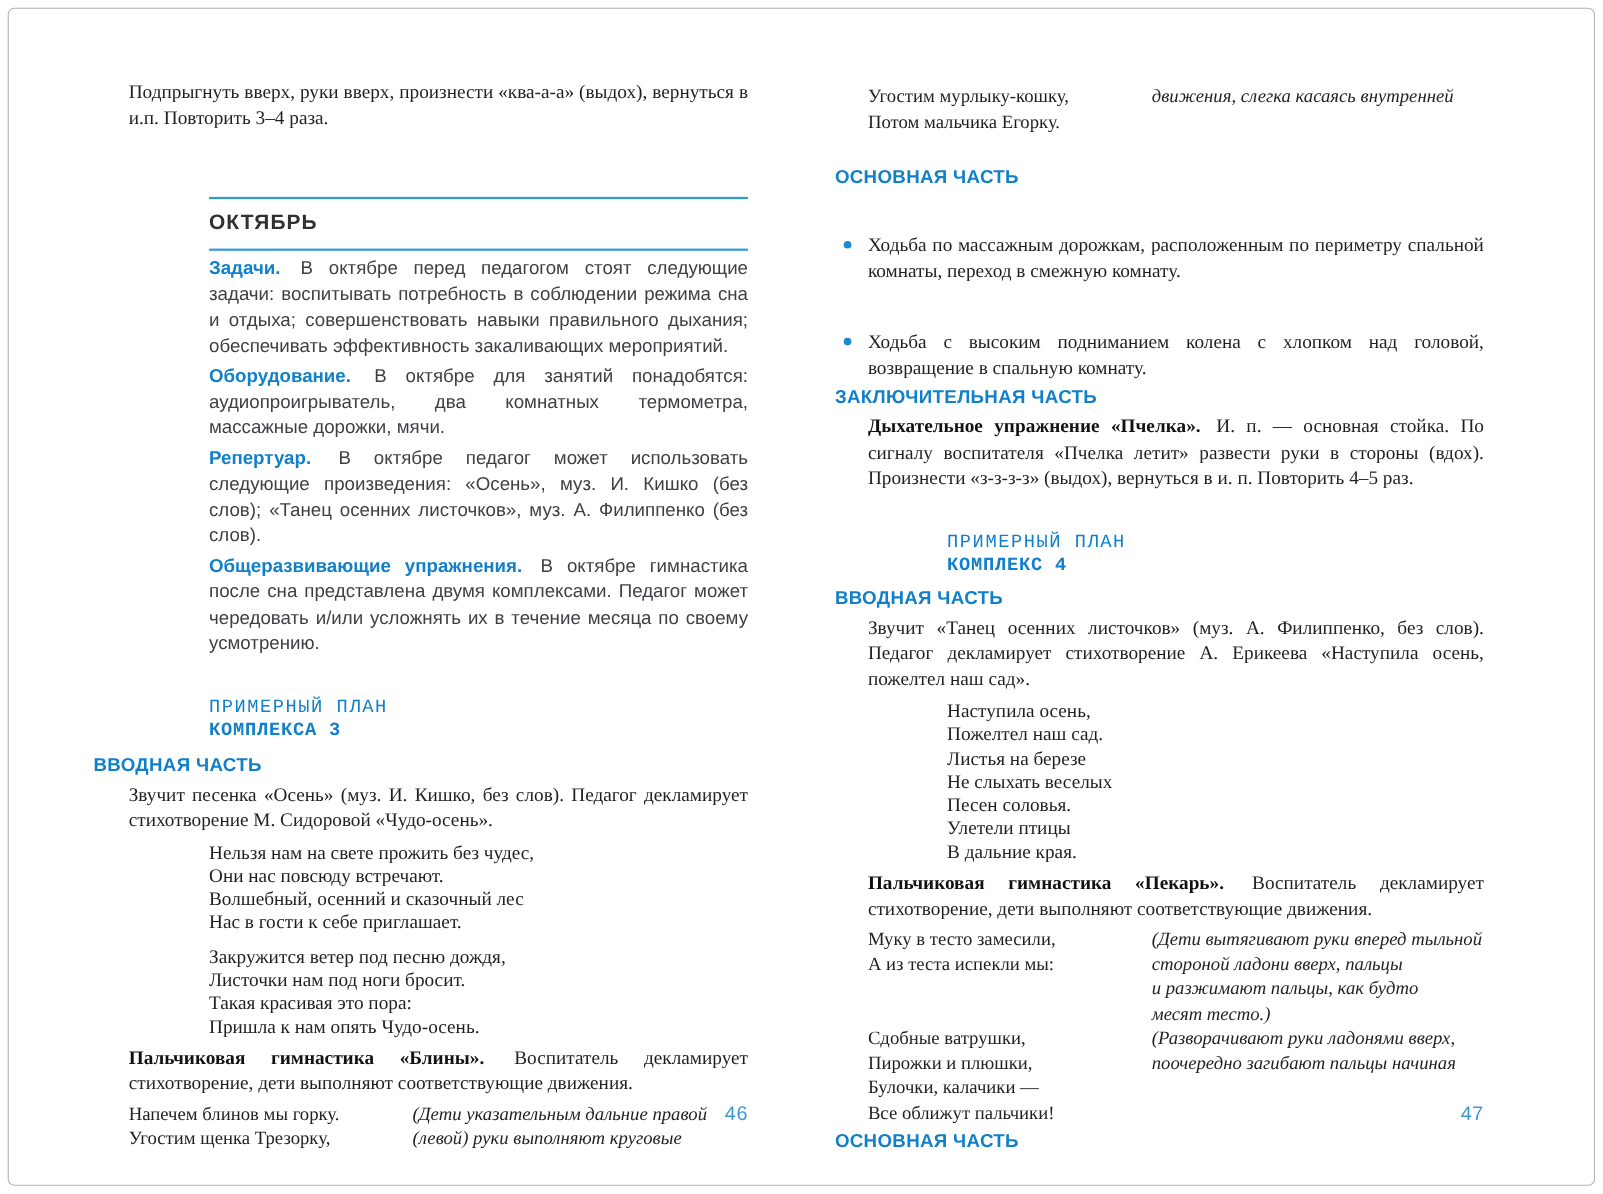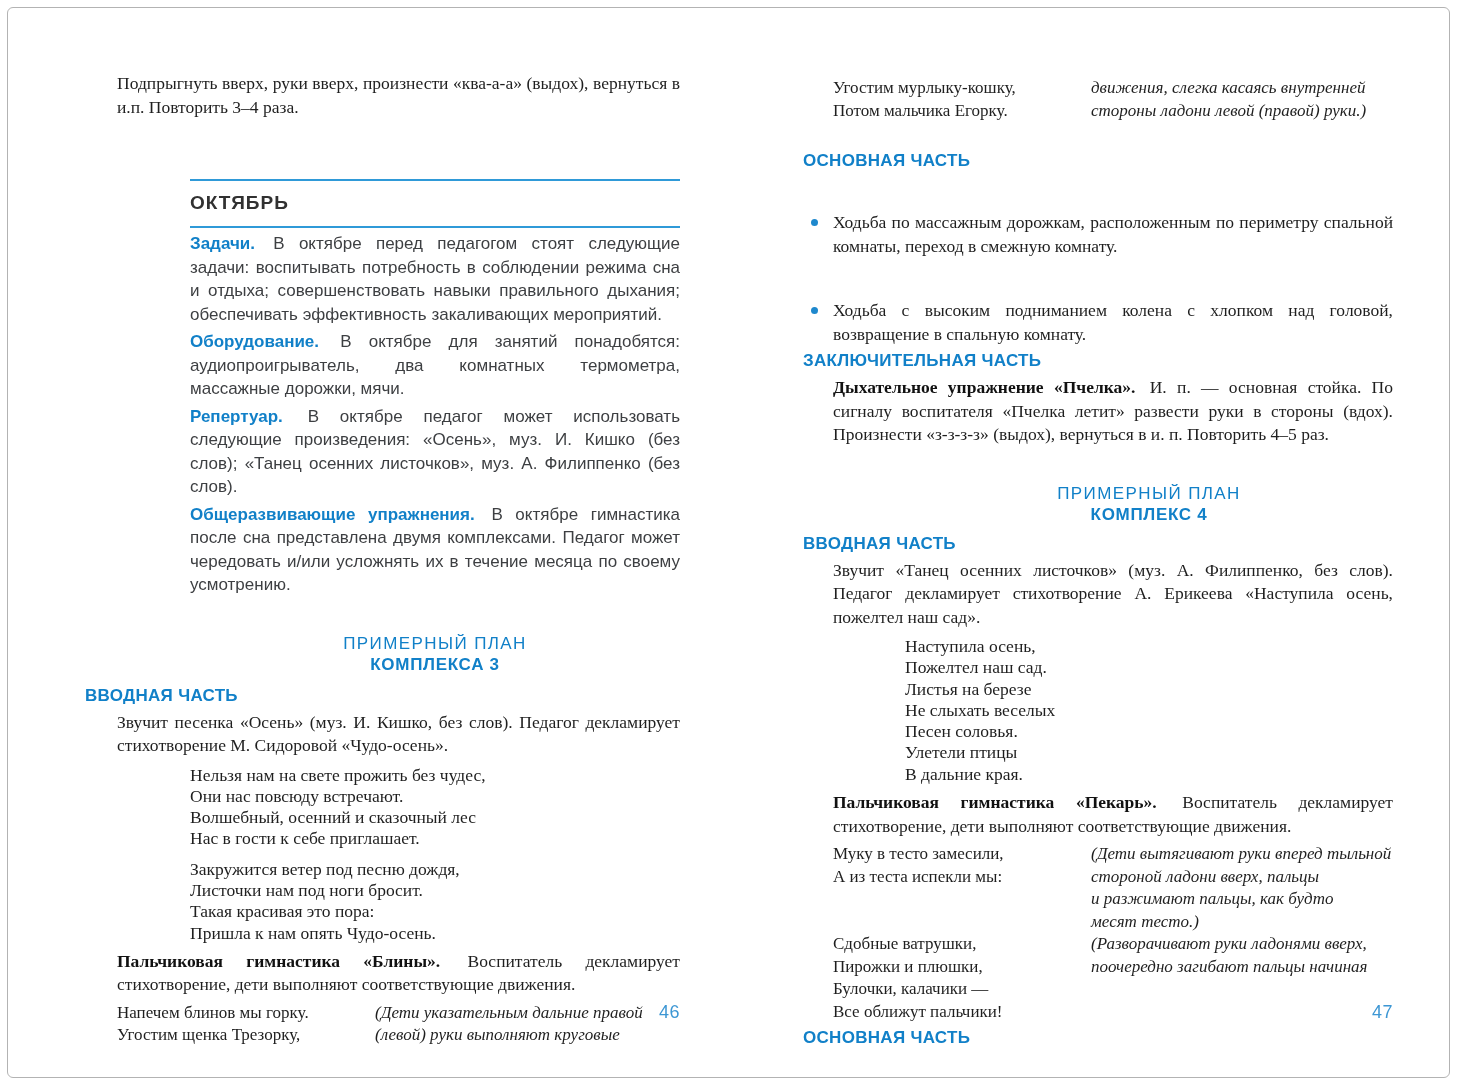--- a/index.html
+++ b/index.html
@@ -19,42 +19,42 @@
     font-family:"Liberation Serif", serif;
     color:var(--serif-ink);
   }
   .frame{
     position:absolute;left:7px;right:7px;top:7px;bottom:7px;
     border:1px solid #b3b3b3;border-radius:6px;
     pointer-events:none;
   }
   .page{position:absolute;top:64px;height:975px;}
   .page-left{left:117px;width:563px;}
-  .page-right{left:833px;width:560px;}
+  .page-right{left:789px;width:560px;}
 
   .serif{font-family:"Liberation Serif", serif;font-size:17.5px;line-height:23.5px;color:var(--serif-ink);}
   .just{text-align:justify;}
   .sans{font-family:"Liberation Sans", sans-serif;font-size:17px;line-height:23.5px;color:var(--sans-ink);}
 
   .intro{padding-top:8px;}
 
   
   .month-block{margin-left:73px;margin-top:60px;}
   .month-rule{height:2px;background:var(--rule);}
   .month{
     font-family:"Liberation Sans", sans-serif;
     font-size:19px;font-weight:700;letter-spacing:1px;
     color:#313131;padding:11px 0 12px 0;
   }
 
   .info{margin-left:73px;margin-top:4px;}
   .info:first-of-type{margin-top:10px;}
   .info .lead{color:var(--accent);font-weight:700;margin-right:4px;}
 
-  .plan{margin-left:73px;margin-top:36px;font-family:Liberation Sans, sans-serif;color:var(--accent);text-align:center;}
+  .plan{margin-left:73px;margin-top:36px;font-family:Liberation Mono, monospace;color:var(--accent);}
   .plan-label{font-size:17px;font-weight:400;letter-spacing:1.4px;line-height:21px;}
   .plan-title{font-size:17px;font-weight:700;letter-spacing:0.7px;line-height:21px;}
 
   .part-label{
     font-family:"Liberation Sans", sans-serif;
     font-size:17px;font-weight:700;letter-spacing:0.3px;
     color:var(--accent);line-height:18px;
   }
   .page-left .part-label{margin-left:-32px;margin-top:12px;}
   .page-right .part-label{margin-left:-30px;}
@@ -162,21 +162,20 @@
 
   <section class="page page-right">
 
     <div class="cols serif pr-top-cols">
       <div class="cell">
         <div>Угостим мурлыку-кошку,</div>
         <div>Потом мальчика Егорку.</div>
       </div>
       <div class="cell it">
         <div>движения, слегка касаясь внутренней</div>
-        <div>стороны ладони левой (правой) руки.)</div>
       </div>
     </div>
 
     <div class="part-label pr-label-main">ОСНОВНАЯ ЧАСТЬ</div>
     <ul class="bullets serif pr-bullets-gap">
       <li><span class="bullet-dot"></span><span>Ходьба по массажным дорожкам, расположенным по периметру спальной комнаты, переход в смежную комнату.</span></li>
       <li><span class="bullet-dot"></span><span>Ходьба с высоким подниманием колена с хлопком над головой, возвращение в спальную комнату.</span></li>
     </ul>
 
     <div class="part-label pr-label-final">ЗАКЛЮЧИТЕЛЬНАЯ ЧАСТЬ</div>

